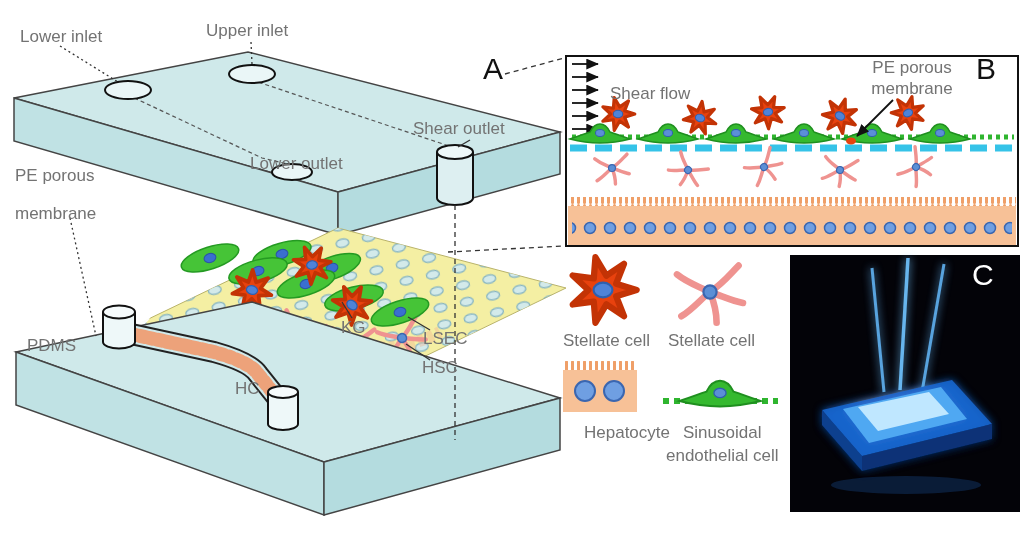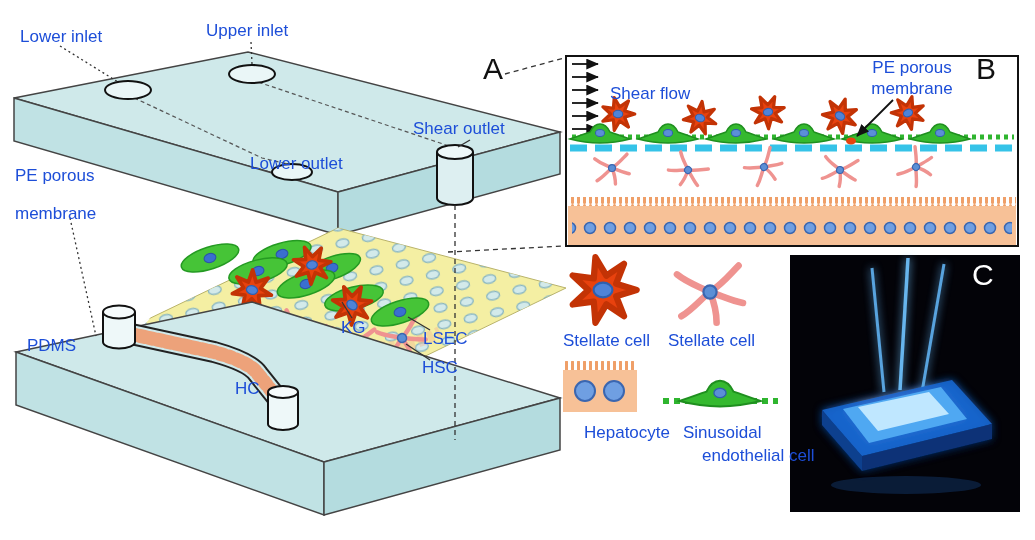--- a/index.html
+++ b/index.html
@@ -1,18 +1,18 @@
 <!DOCTYPE html>
 <html><head>
 <meta charset="utf-8">
 <style>
   html,body{margin:0;padding:0;background:#fff;}
   #figure{position:relative;width:1035px;height:540px;background:#fff;overflow:hidden;
           font-family:"Liberation Sans",sans-serif;color:#111;}
-  .lbl{position:absolute;font-size:17px;line-height:1.15;white-space:nowrap;color:#1d4ed8;}
+  .lbl{position:absolute;font-size:17px;line-height:1.15;white-space:nowrap;color:#737373;}
   .panel-letter{position:absolute;font-size:30px;font-weight:500;color:#111;}
   .center{text-align:center;}
   #c-letter{color:#fff;}
   svg{position:absolute;left:0;top:0;}
 </style>
 </head>
 <body>
 
 <div id="figure">
 
@@ -220,17 +220,17 @@
 
 <div class="lbl" style="left:610px;top:84px">Shear flow</div>
 <div class="lbl center" style="left:852px;top:58px;width:120px">PE porous</div>
 <div class="lbl center" style="left:852px;top:79px;width:120px">membrane</div>
 <div class="panel-letter" style="left:976px;top:52px">B</div>
 
 <div class="lbl" style="left:563px;top:331px">Stellate cell</div>
 <div class="lbl" style="left:668px;top:331px">Stellate cell</div>
 <div class="lbl" style="left:584px;top:423px">Hepatocyte</div>
 <div class="lbl" style="left:683px;top:423px">Sinusoidal</div>
-<div class="lbl" style="left:702px;top:446px">endothelial cell</div>
+<div class="lbl" style="left:666px;top:446px">endothelial cell</div>
 
 <div class="panel-letter" id="c-letter" style="left:972px;top:258px">C</div>
 
 </div>
 
 </body></html>

